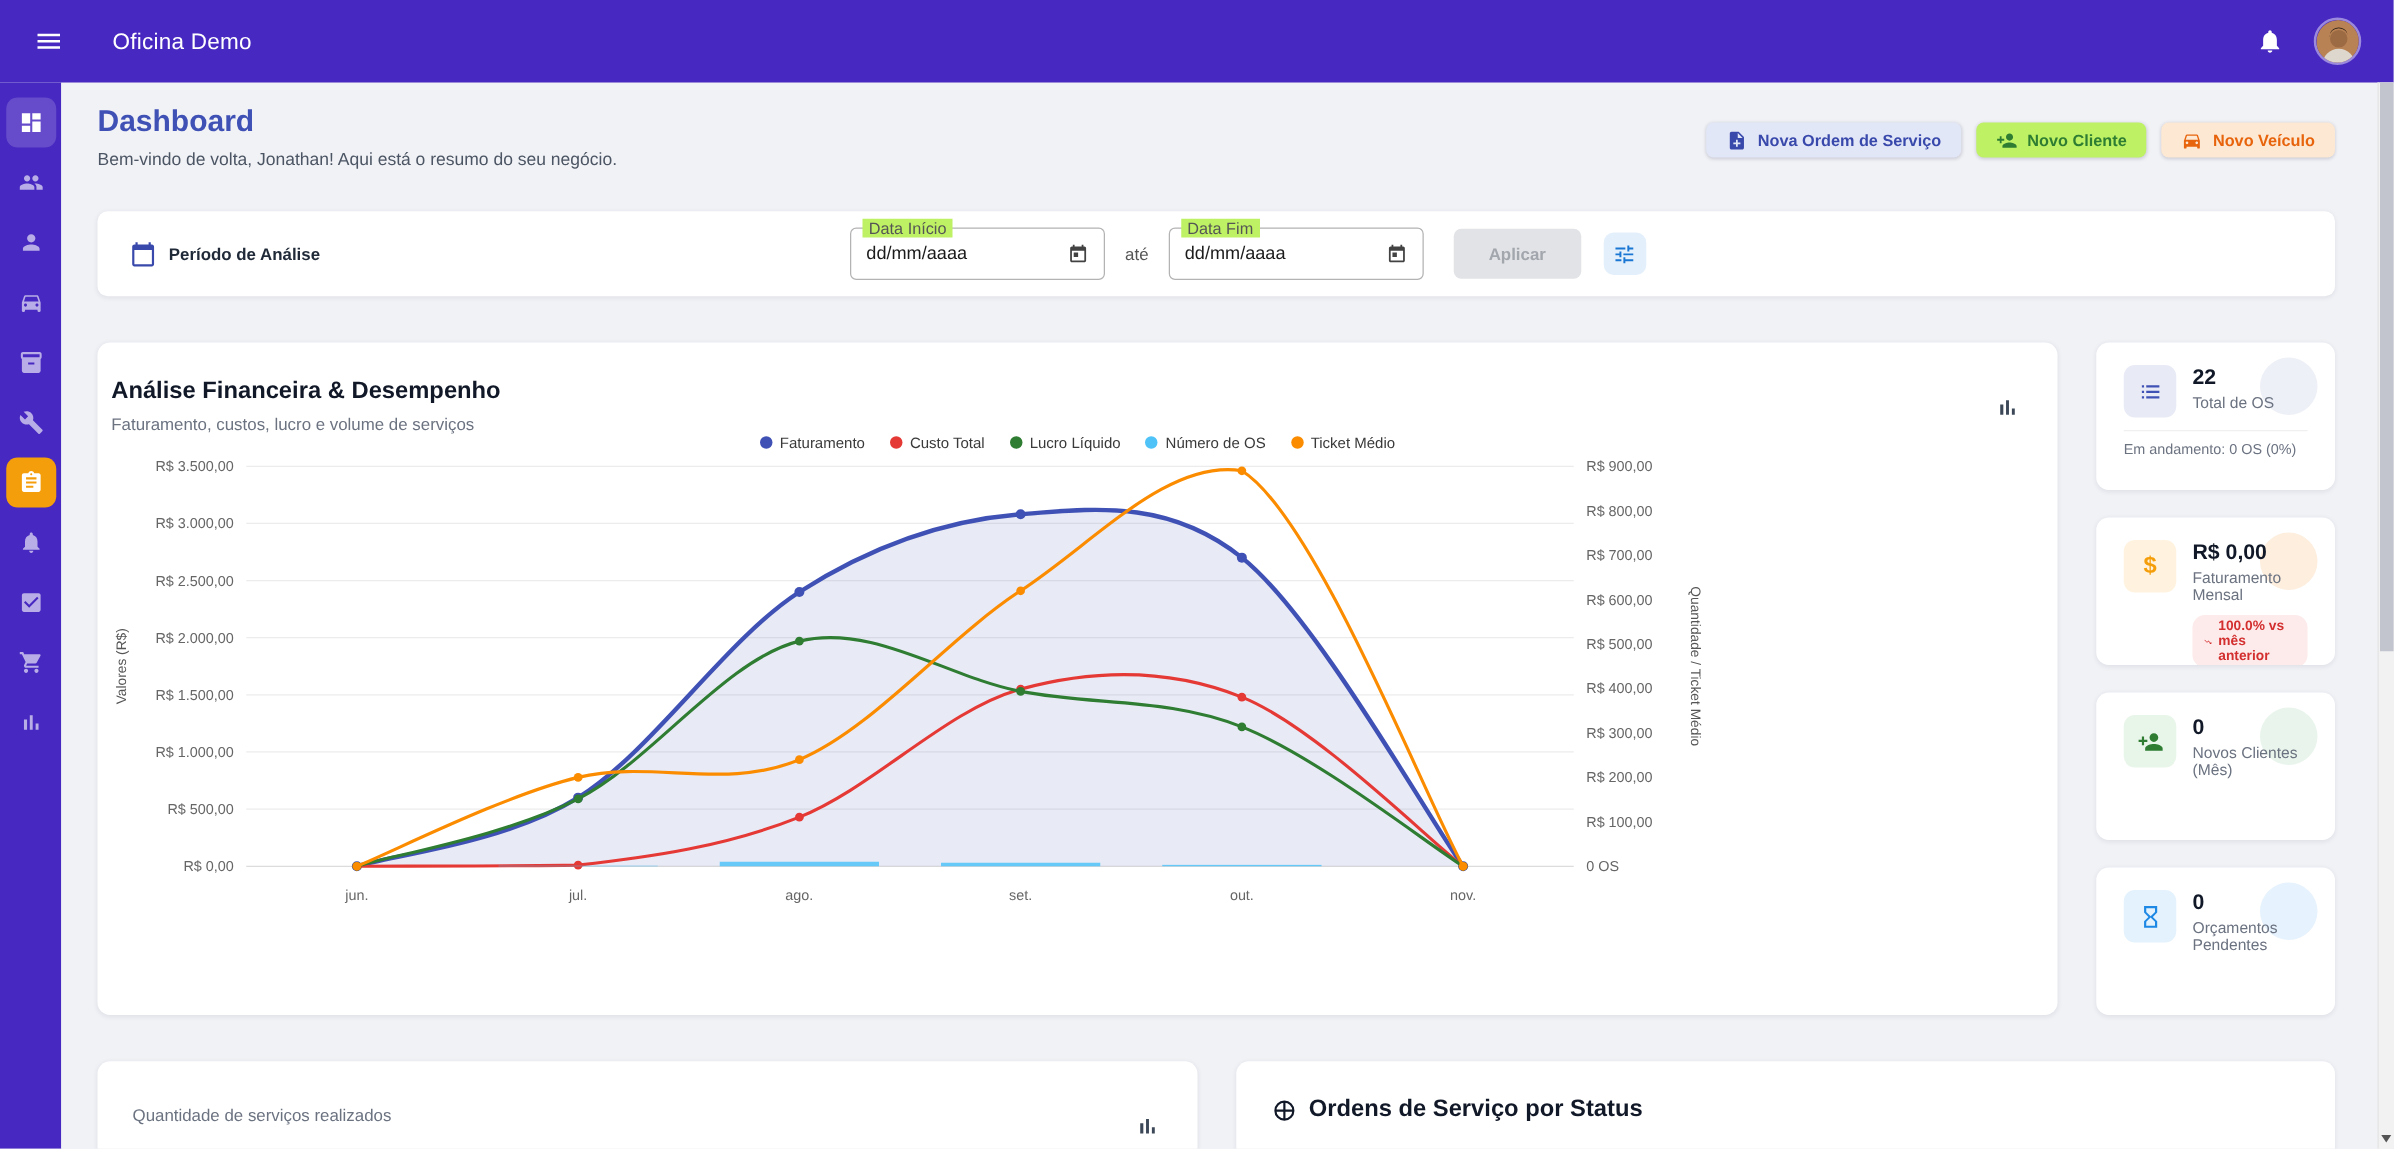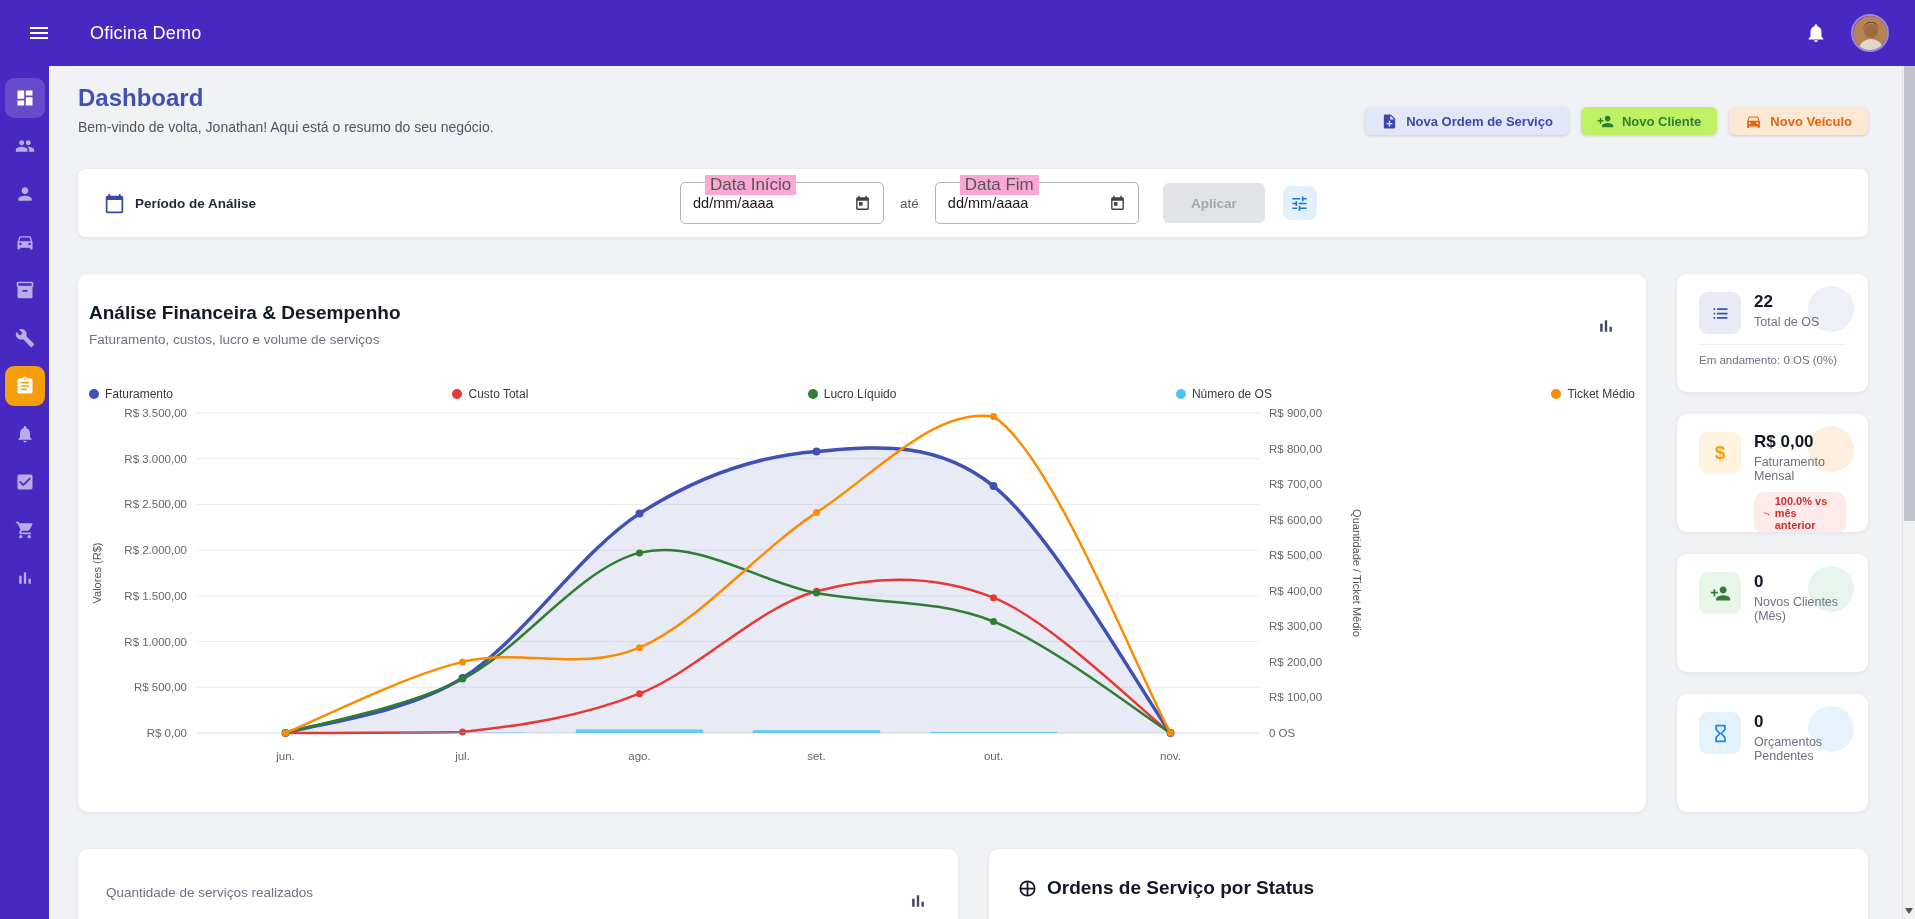--- a/index.html
+++ b/index.html
@@ -17,50 +17,50 @@
 
   
   .layout{display:flex;height:853px}
   .sidebar{width:49px;background:#4728c0;display:flex;flex-direction:column;align-items:center;padding-top:12px;gap:8px;flex-shrink:0}
   .side-item{width:40px;height:40px;border-radius:9px;display:flex;align-items:center;justify-content:center;color:rgba(255,255,255,.62)}
   .side-item.highlight{background:rgba(255,255,255,.17);color:#fff}
   .side-item.active{background:#f59e0b;color:#fff}
   .main{flex:1;padding:17px 47px 0 29px;overflow:hidden;background:#f1f2f6}
 
   
-  .page-header{display:flex;justify-content:space-between;align-items:flex-end}
+  .page-header{display:flex;justify-content:space-between;align-items:center}
   .page-title{font-size:24px;line-height:30px;font-weight:700;color:#3f51b5}
   .welcome{font-size:14px;color:#4b5563;margin-top:6px}
   .actions{display:flex;gap:12px;margin-top:6px}
   .btn{height:28px;border-radius:6px;display:inline-flex;align-items:center;gap:8px;padding:0 16px;
        font-size:13px;font-weight:700;box-shadow:0 1px 3px rgba(25,28,60,.18)}
   .btn svg{width:17px;height:17px}
   .btn-order{background:#e2e7f8;color:#3949ab}
   .btn-client{background:#bef264;color:#2e7d32}
   .btn-vehicle{background:#fce8d3;color:#e8640c}
 
   
   .card{background:#fff;border-radius:10px;box-shadow:0 1px 4px rgba(20,24,60,.08)}
   .filter-card{margin-top:34px;height:68px;display:flex;align-items:center;padding:0 26px;border-radius:8px}
   .filter-title{font-size:13.5px;font-weight:700;color:#1f2937;margin-left:10px}
   .filter-group{display:flex;align-items:center;margin-left:424px;gap:16px}
   .date-field{position:relative;width:204px;height:42px;border:1px solid #b3b3b3;border-radius:5px;display:flex;align-items:center;padding:0 12px;background:#fff;cursor:text}
-  .date-field label{position:absolute;top:-8px;left:24px;background:#f9a8d4;padding:0 5px;font-size:17px;color:#555}
+  .date-field label{position:absolute;top:-8px;left:9px;background:#bef264;padding:0 5px;font-size:13px;color:#555}
   .date-value{font-size:14.5px;color:#1b1b1b;flex:1}
   .until{font-size:13.5px;color:#555}
   .btn-apply{width:102px;height:40px;border-radius:6px;background:#e2e3e6;color:#a2a6ad;font-size:13.5px;font-weight:700;margin-left:8px;cursor:default}
   .btn-tune{width:34px;height:34px;border-radius:8px;background:#e3f0fc;color:#1976d2;display:flex;align-items:center;justify-content:center;margin-left:2px}
 
   
   .content-row{display:flex;gap:31px;margin-top:37px}
   .chart-card{width:1568px;height:538px;padding:28px 11px 0;position:relative}
   .card-title{font-size:19px;font-weight:700;color:#111827}
   .card-subtitle{font-size:13.5px;color:#6b7280;margin-top:8px}
   .corner-icon{position:absolute;top:42px;right:30px;color:#3c4858}
-  .chart-legend{display:flex;justify-content:space-between;align-items:center;gap:20px;margin-top:40px}
+  .chart-legend{display:flex;justify-content:center;align-items:center;gap:20px;}
   .legend-item{display:inline-flex;align-items:center;gap:6px;font-size:12px;color:#3a3a3a;cursor:pointer}
   .legend-dot{width:10px;height:10px;border-radius:50%;display:inline-block}
   #finance-chart{display:block;width:1276px;height:372px;margin-top:2px}
   #finance-chart .tick{font-family:"Liberation Sans",sans-serif;font-size:11.5px;fill:#666}
   #finance-chart .axis-label{font-family:"Liberation Sans",sans-serif;font-size:11px;fill:#555}
 
   .stats-col{flex:1;display:flex;flex-direction:column;gap:22px}
   .stat-card{flex:1;padding:18px 22px 12px;position:relative;overflow:hidden}
   .deco{position:absolute;right:14px;top:12px;width:46px;height:46px;border-radius:50%}
   .stat-row{display:flex;gap:13px;position:relative}

